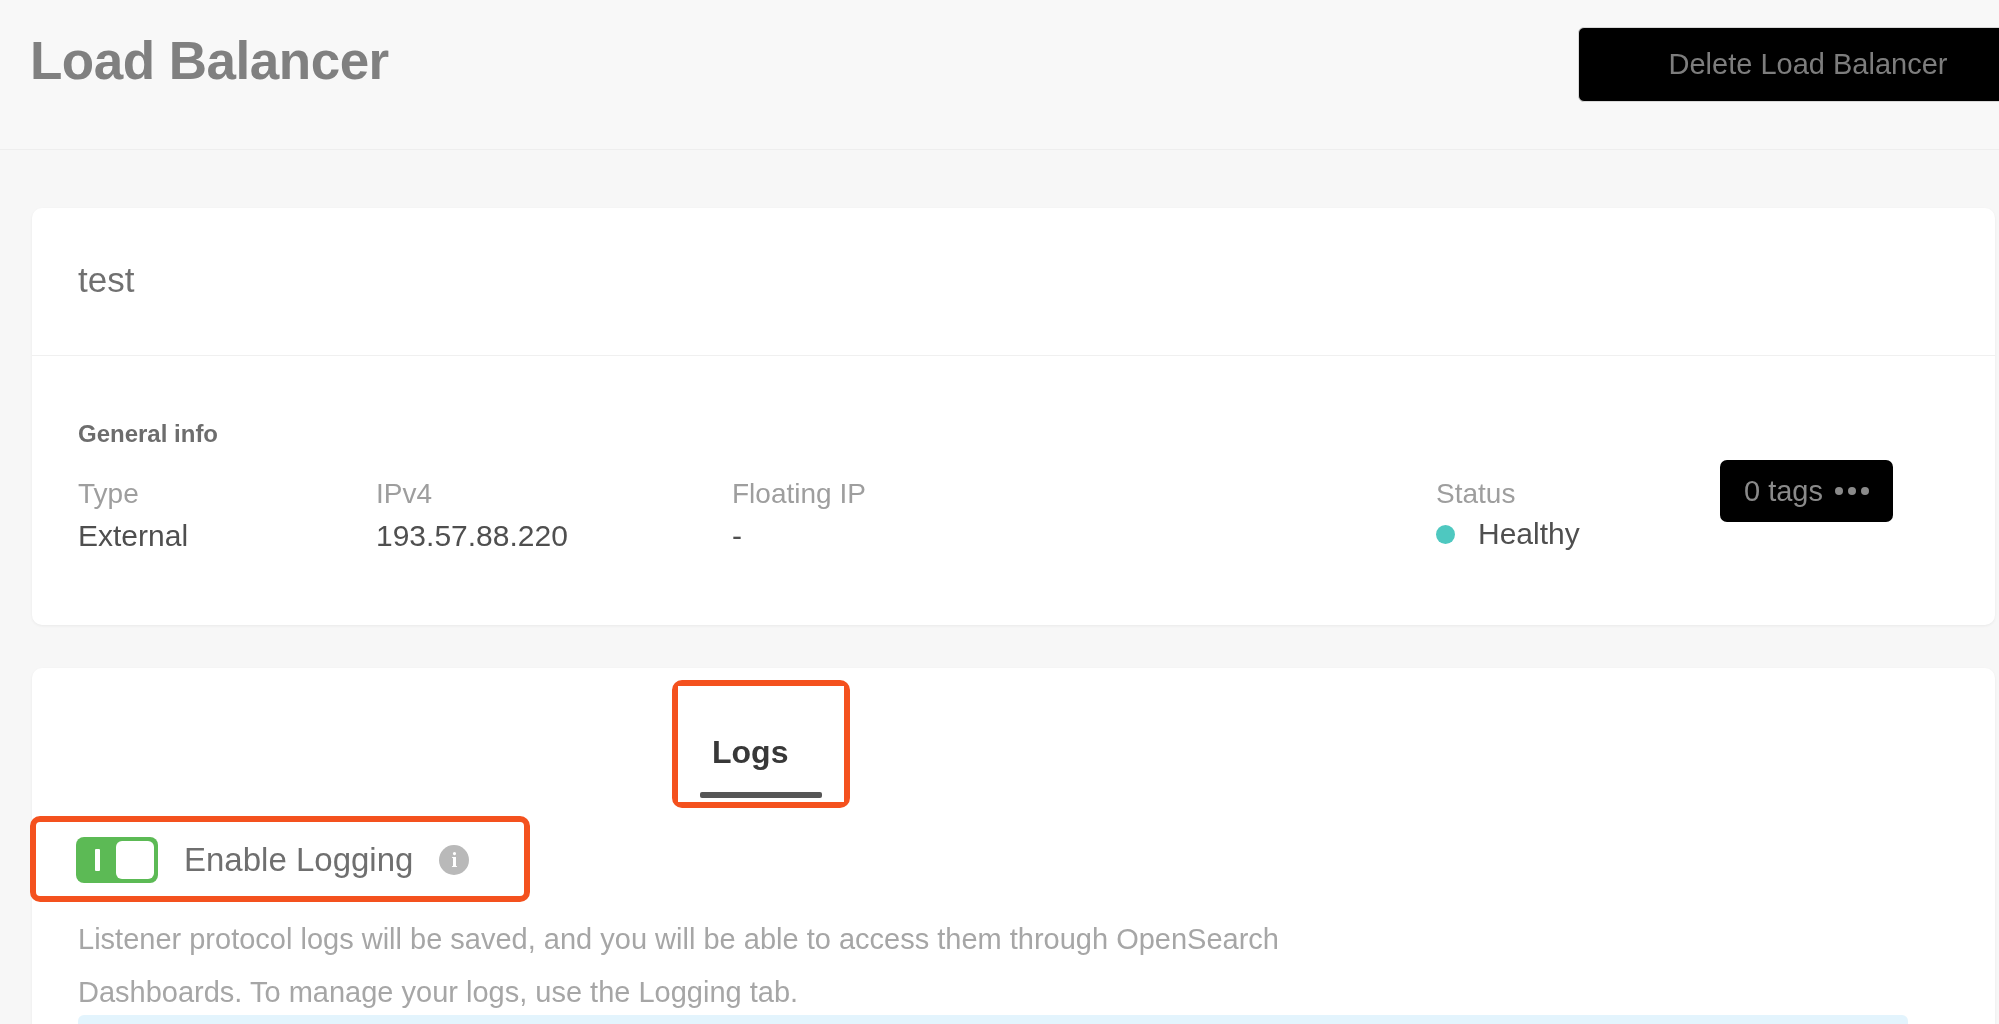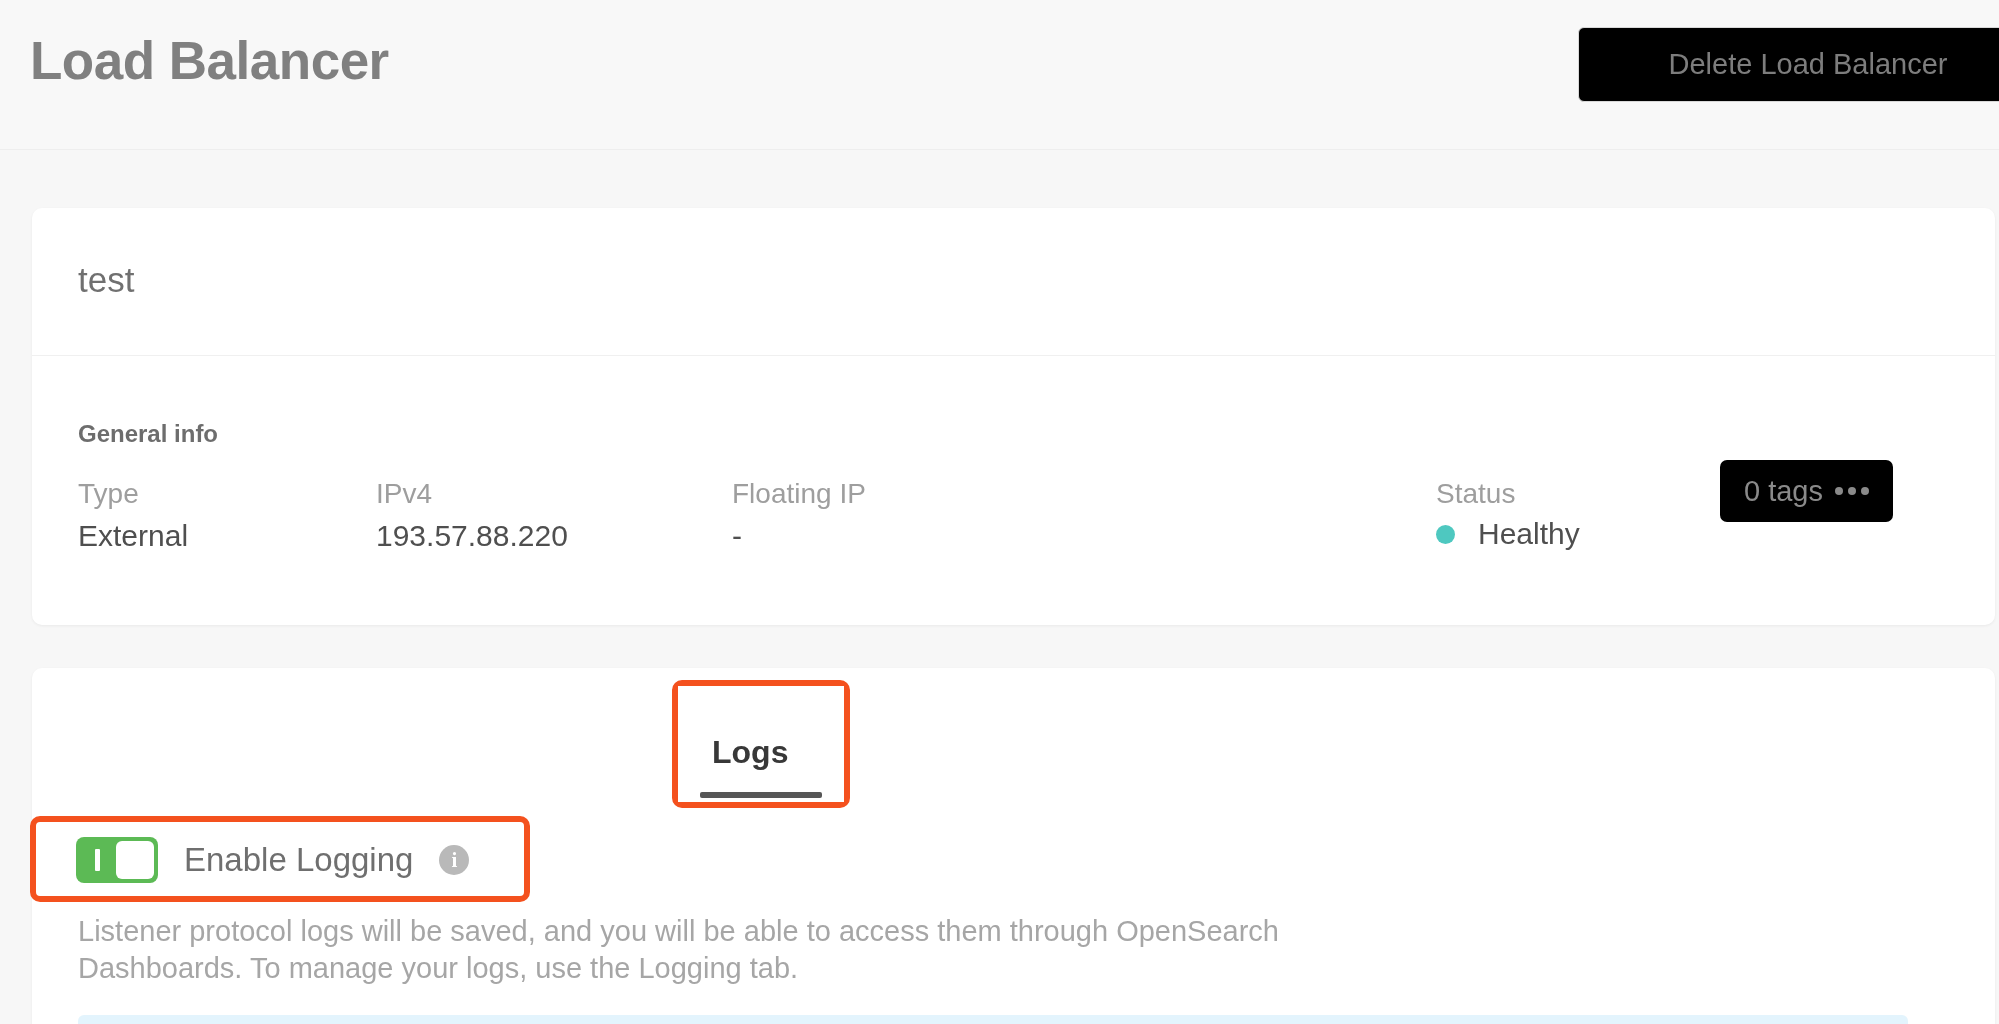--- a/index.html
+++ b/index.html
@@ -279,21 +279,21 @@
     cursor: pointer;
     flex: 0 0 auto;
   }
 
   .toggle-desc {
     position: absolute;
     left: 46px;
     top: 245px;
     width: 1330px;
     font-size: 29px;
-    line-height: 37px;
+    line-height: 53px;
     color: #a6a6a6;
   }
 
   .info-banner {
     position: absolute;
     left: 46px;
     top: 347px;
     width: 1830px;
     height: 70px;
     background: #e3f4fd;

